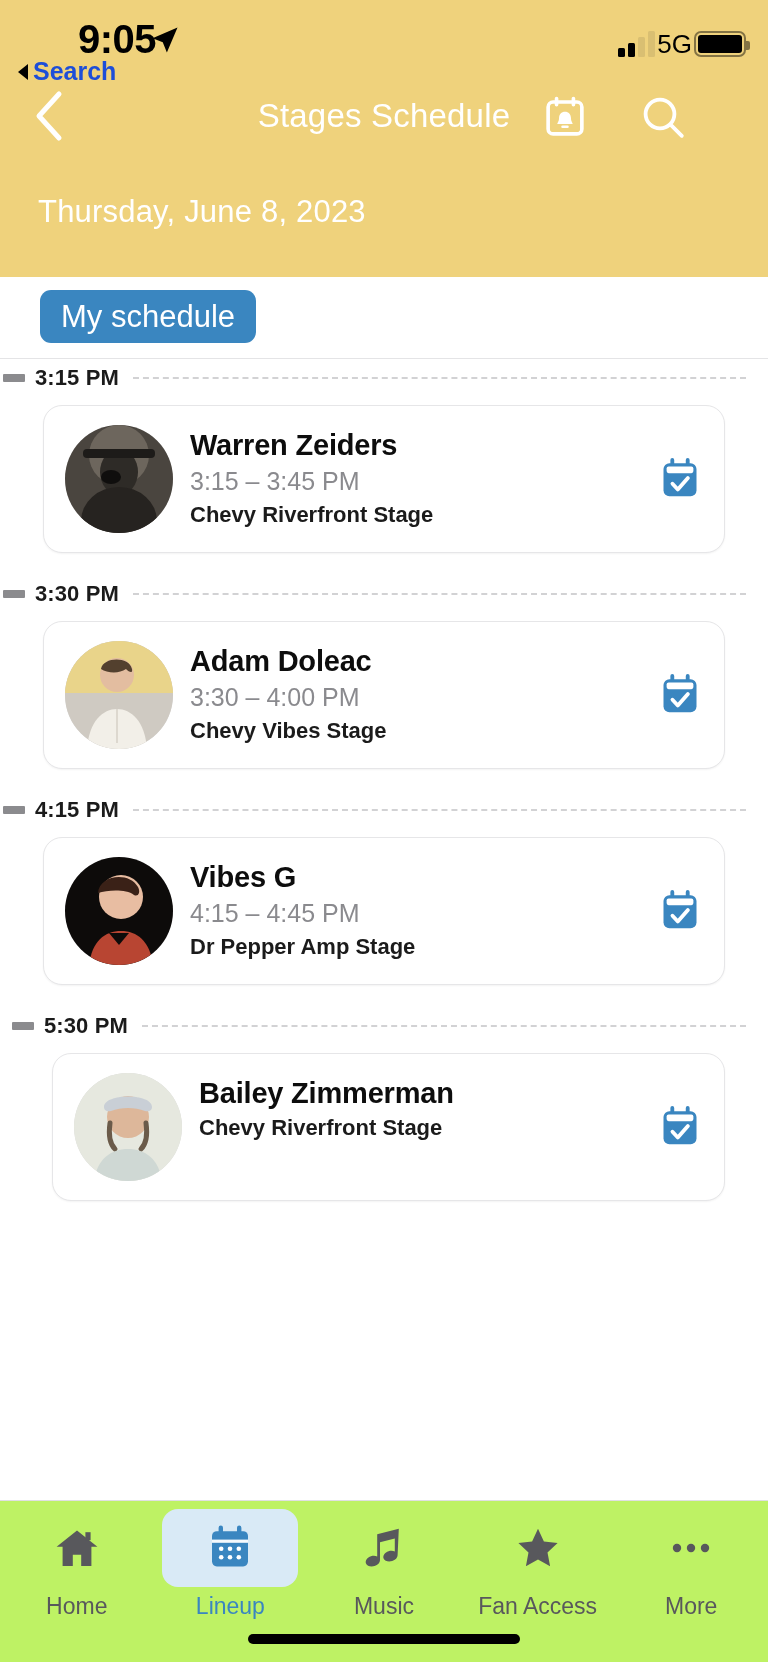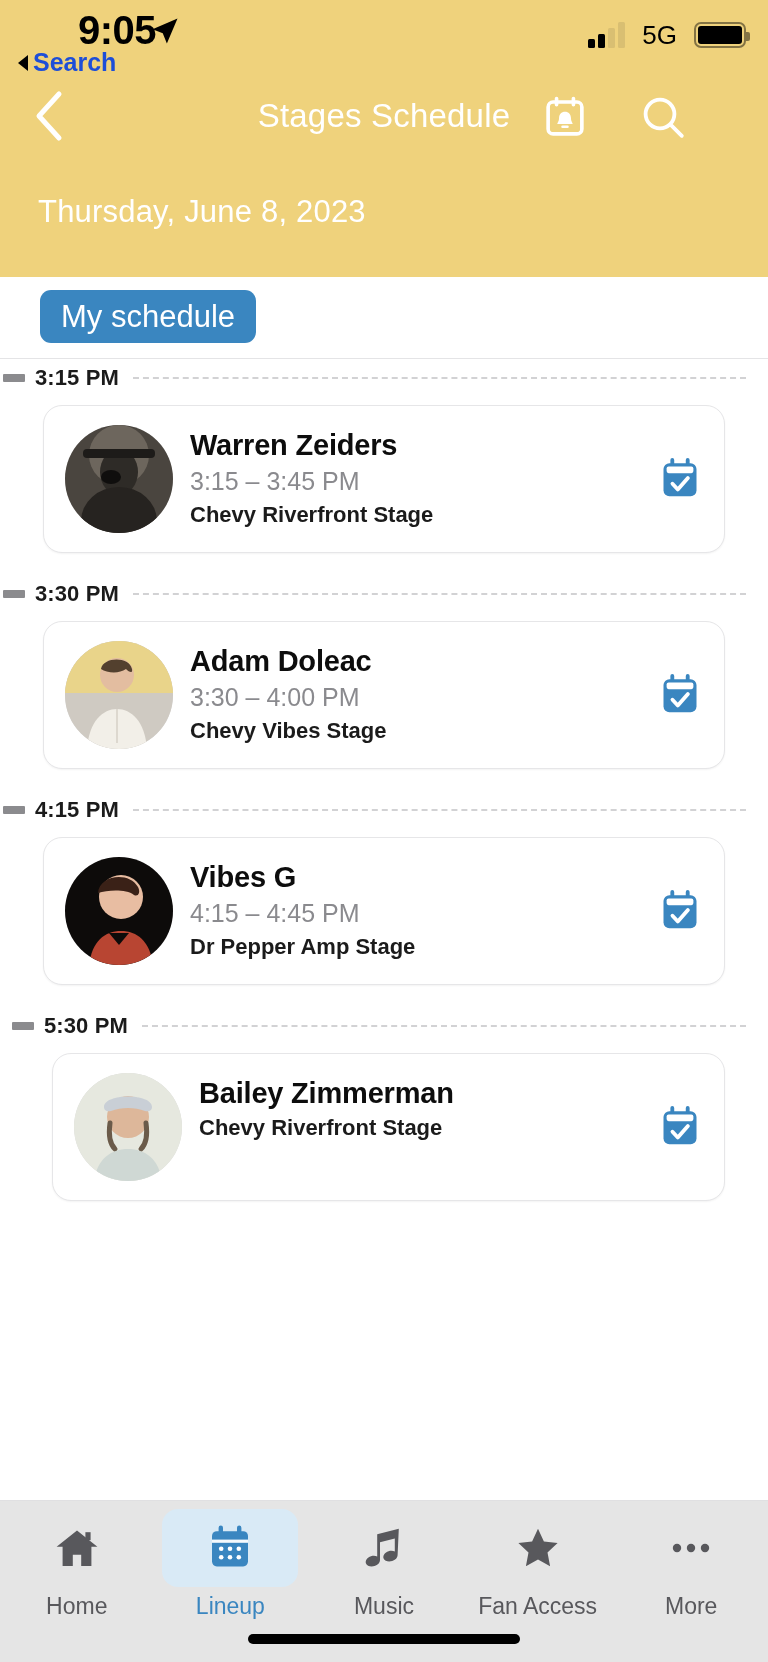--- a/index.html
+++ b/index.html
@@ -11,36 +11,36 @@
     overflow:hidden;
   }
   #app { position:relative; width:768px; height:1662px; background:#ffffff; }
 
   
   .header {
     position:absolute; left:0; top:0; width:768px; height:277px;
     background:#efd27c;
   }
   
-  .statusbar { position:absolute; left:0; top:0; width:768px; height:80px; }
+  .statusbar { position:absolute; left:0; top:9px; width:768px; height:80px; }
   .sb-time {
     position:absolute; left:78px; top:8px;
     font-size:40px; font-weight:700; color:#000; letter-spacing:-0.5px;
   }
   .sb-loc { position:absolute; left:150px; top:16px; width:30px; height:30px; }
   .sb-back {
     position:absolute; left:18px; top:48px;
     font-size:25px; font-weight:700; color:#1d4ed8;
     display:flex; align-items:center; gap:5px;
   }
   .sb-back .tri {
     width:0;height:0;border-top:8px solid transparent;border-bottom:8px solid transparent;
     border-right:10px solid #000; display:inline-block;
   }
-  .sb-right { position:absolute; right:22px; top:22px; display:flex; align-items:flex-end; gap:17px; }
+  .sb-right { position:absolute; right:22px; top:22px; display:flex; align-items:flex-end; gap:2px; }
   .bars { display:flex; align-items:flex-end; gap:3px; height:26px; }
   .bars i { display:block; width:7px; border-radius:1.5px; background:#000; }
   .bars i:nth-child(1){ height:9px; }
   .bars i:nth-child(2){ height:14px; }
   .bars i:nth-child(3){ height:20px; background:#d9bf72; }
   .bars i:nth-child(4){ height:26px; background:#d9bf72; }
   .net { font-size:26px; font-weight:500; color:#000; line-height:26px; }
   .batt { position:relative; width:52px; height:26px; border:2.5px solid rgba(0,0,0,.45); border-radius:7px; padding:2px; }
   .batt span { display:block; width:100%; height:100%; background:#000; border-radius:3px; }
   .batt::after { content:""; position:absolute; right:-6px; top:8px; width:4px; height:9px;
@@ -108,21 +108,21 @@
   .cstage { margin-top:5px; font-size:22px; font-weight:700; color:#1b1b1b; line-height:26px; }
   .cbtn {
     position:absolute; right:22px; top:50%; transform:translateY(-50%);
     width:44px; height:44px; display:flex; align-items:center; justify-content:center;
     background:none; border:none; padding:0;
   }
 
   
   .tabbar {
     position:absolute; left:0; bottom:0; width:768px; height:162px;
-    background:#e5e5e5; border-top:1px solid #e0e0e2;
+    background:#bef264; border-top:1px solid #e0e0e2;
   }
   .tabs { display:flex; width:768px; height:120px; padding-top:8px; }
   .tab {
     flex:1; display:flex; flex-direction:column; align-items:center; justify-content:flex-start;
     gap:6px; background:none; border:none; padding:0;
     font-family:"Liberation Sans", sans-serif;
   }
   .tab .pill {
     width:136px; height:78px; border-radius:16px;
     display:flex; align-items:center; justify-content:center;

